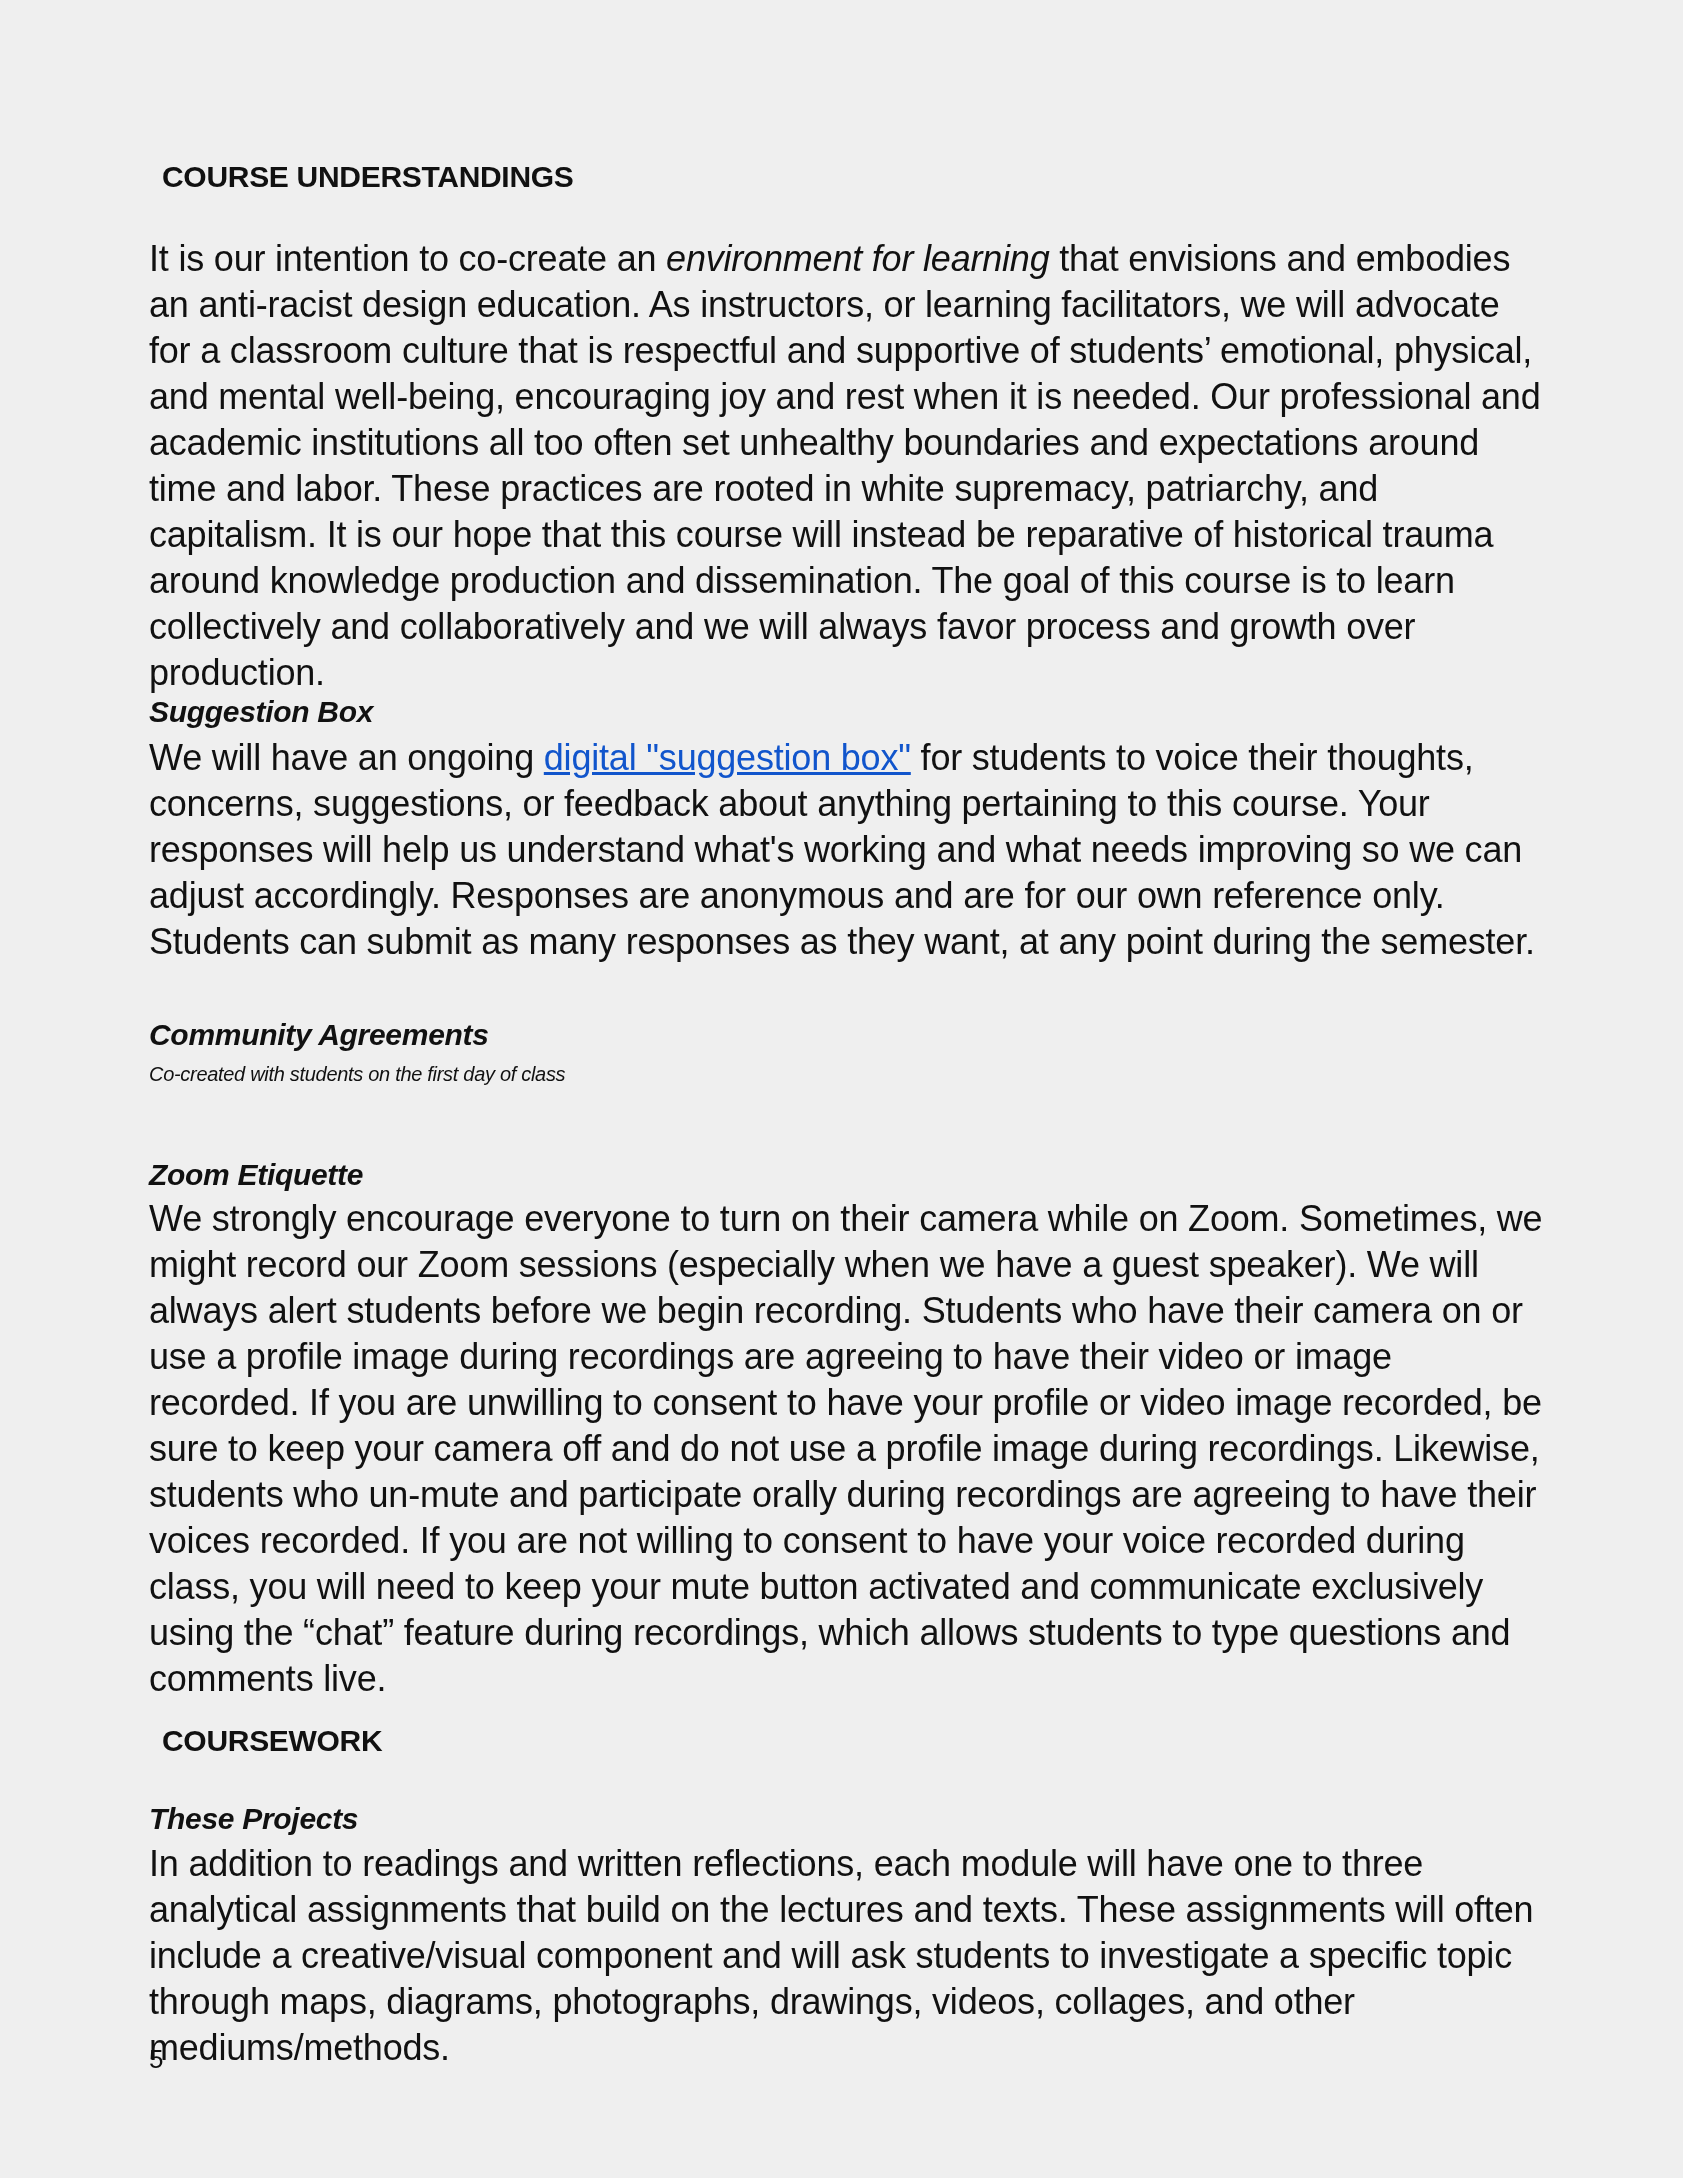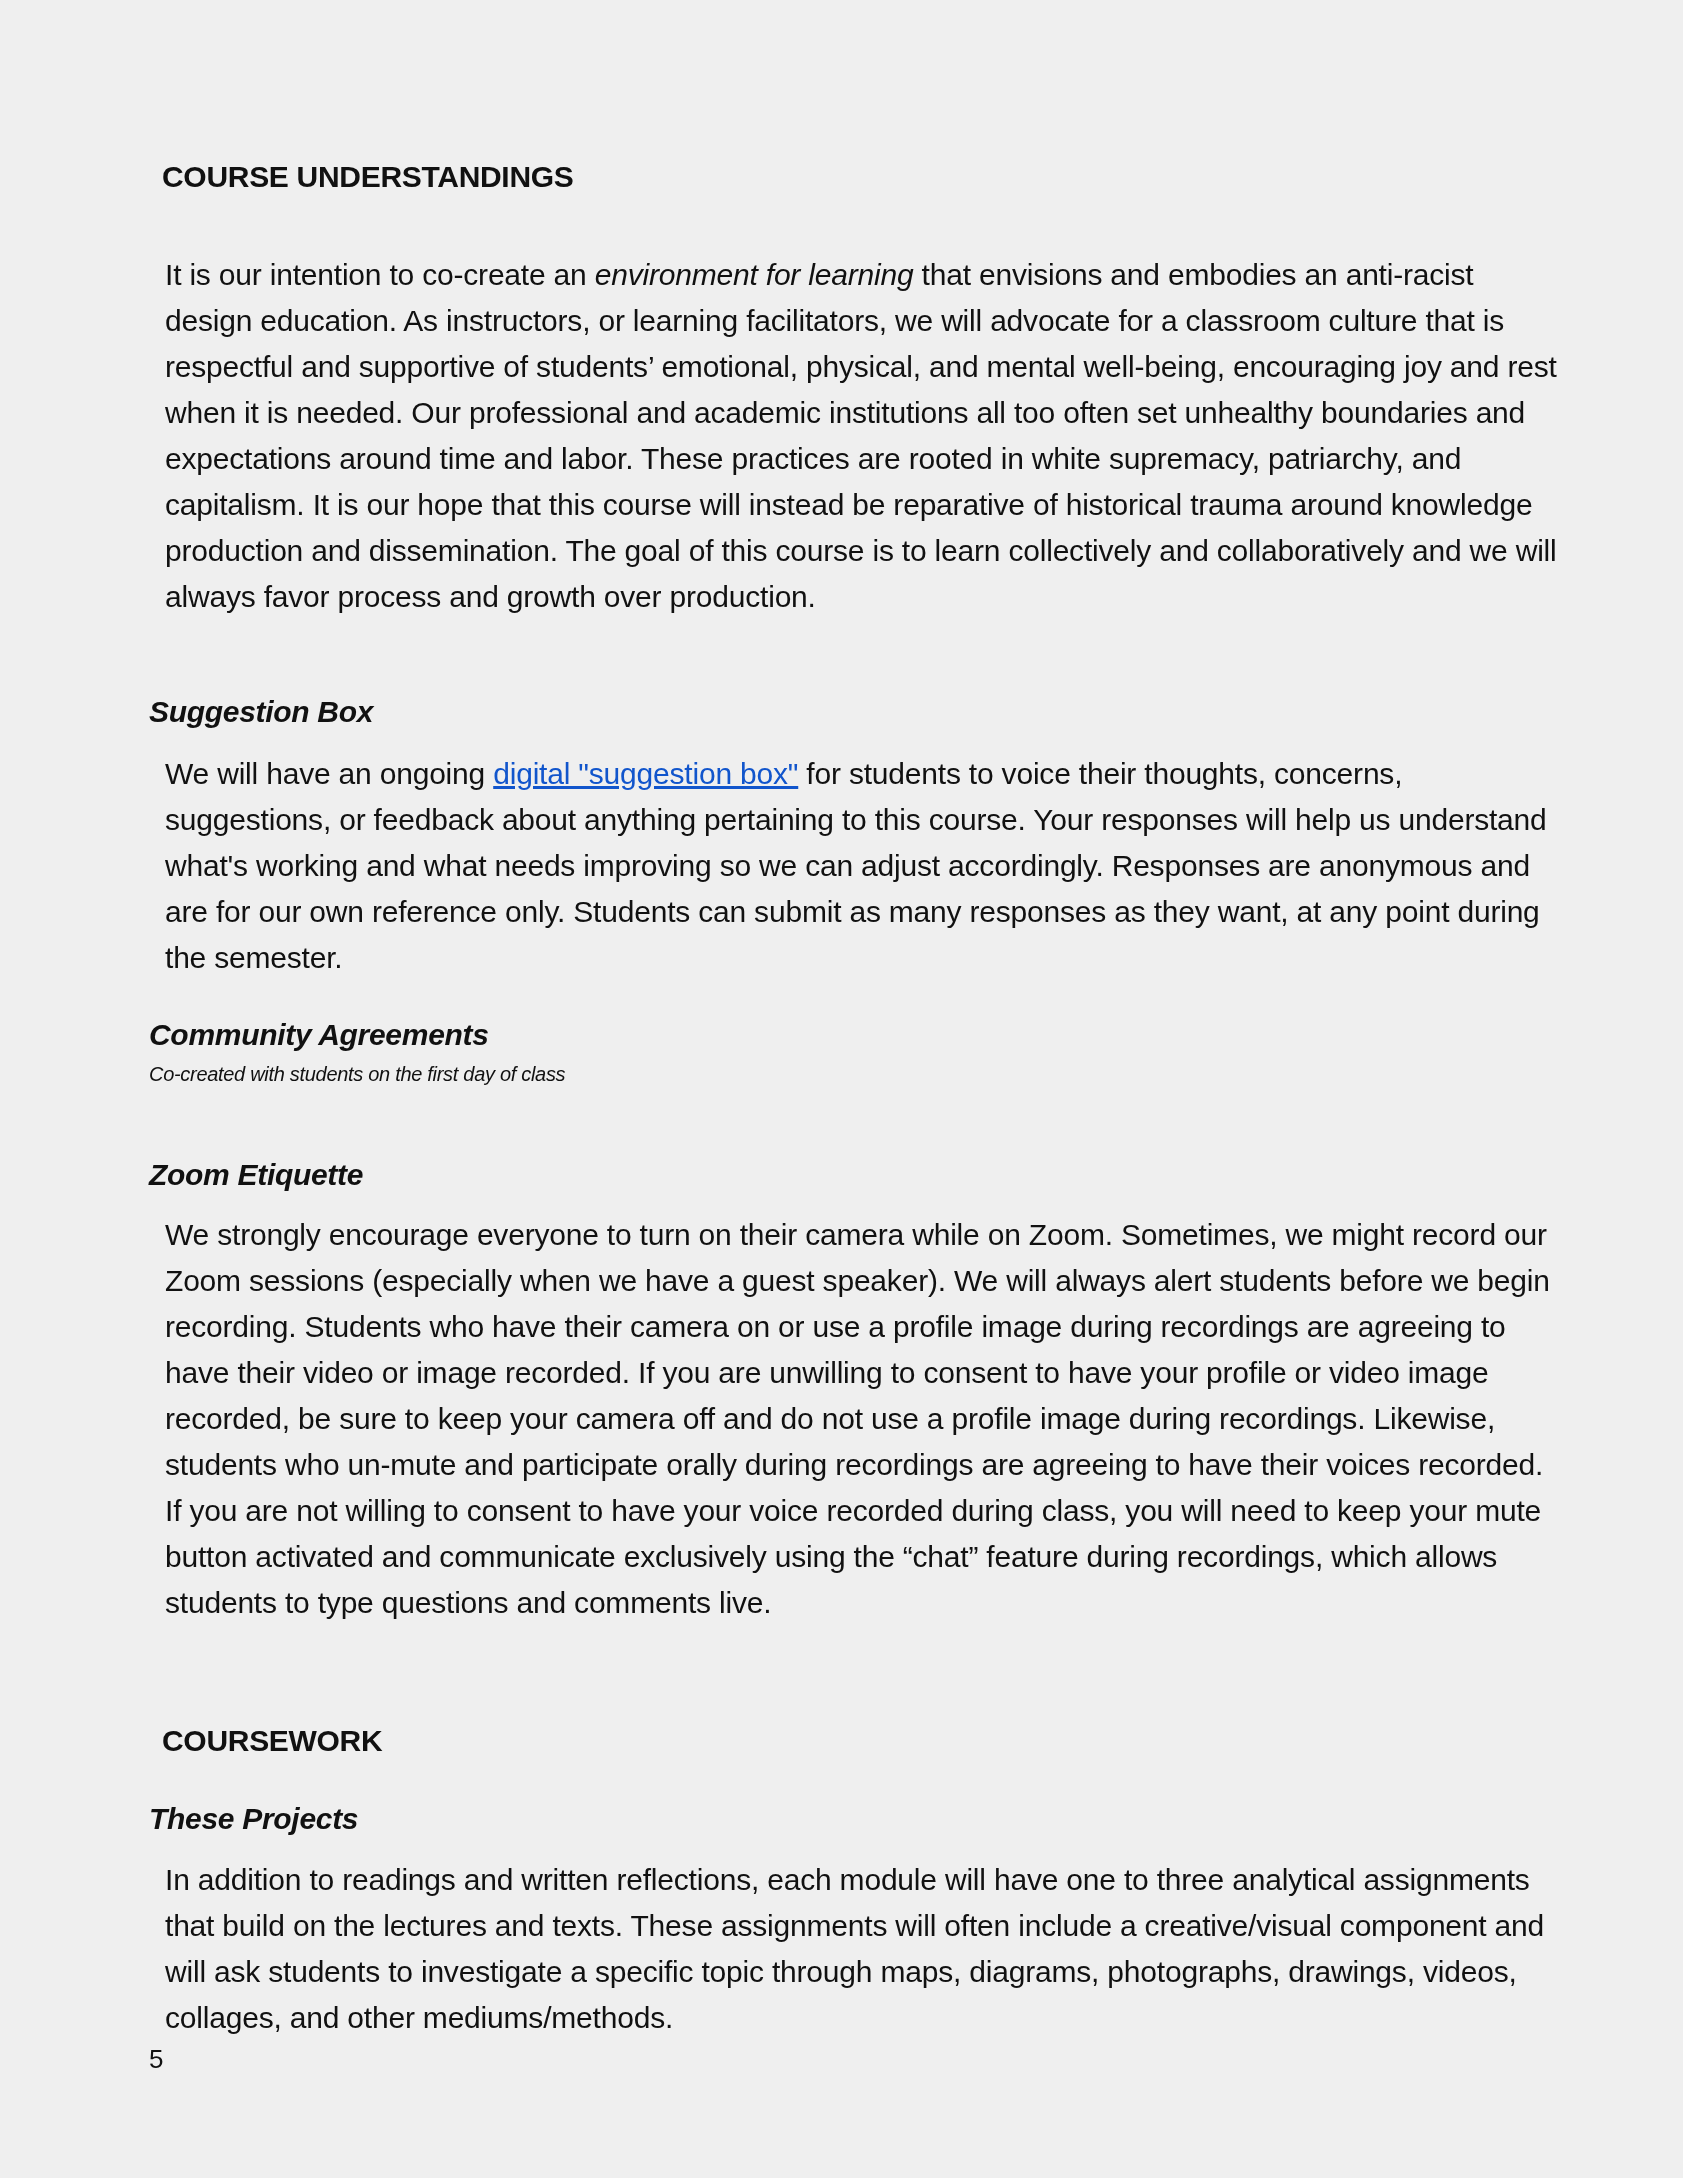--- a/index.html
+++ b/index.html
@@ -35,24 +35,24 @@
       font-weight: bold;
       font-style: italic;
       font-size: 30px;
       letter-spacing: -0.3px;
       margin: 0;
     }
     .para {
       position: absolute;
       left: 0;
       width: 1396px;
-      font-size: 30px;
+      font-size: 36px;
       line-height: 46px;
       letter-spacing: -0.2px;
-      margin: 16px;
+      margin: 0;
     }
     .para em { font-style: italic; }
     .italic-line {
       position: absolute;
       left: 0;
       font-size: 20px;
       font-style: italic;
       letter-spacing: -0.3px;
       margin: 0;
     }

